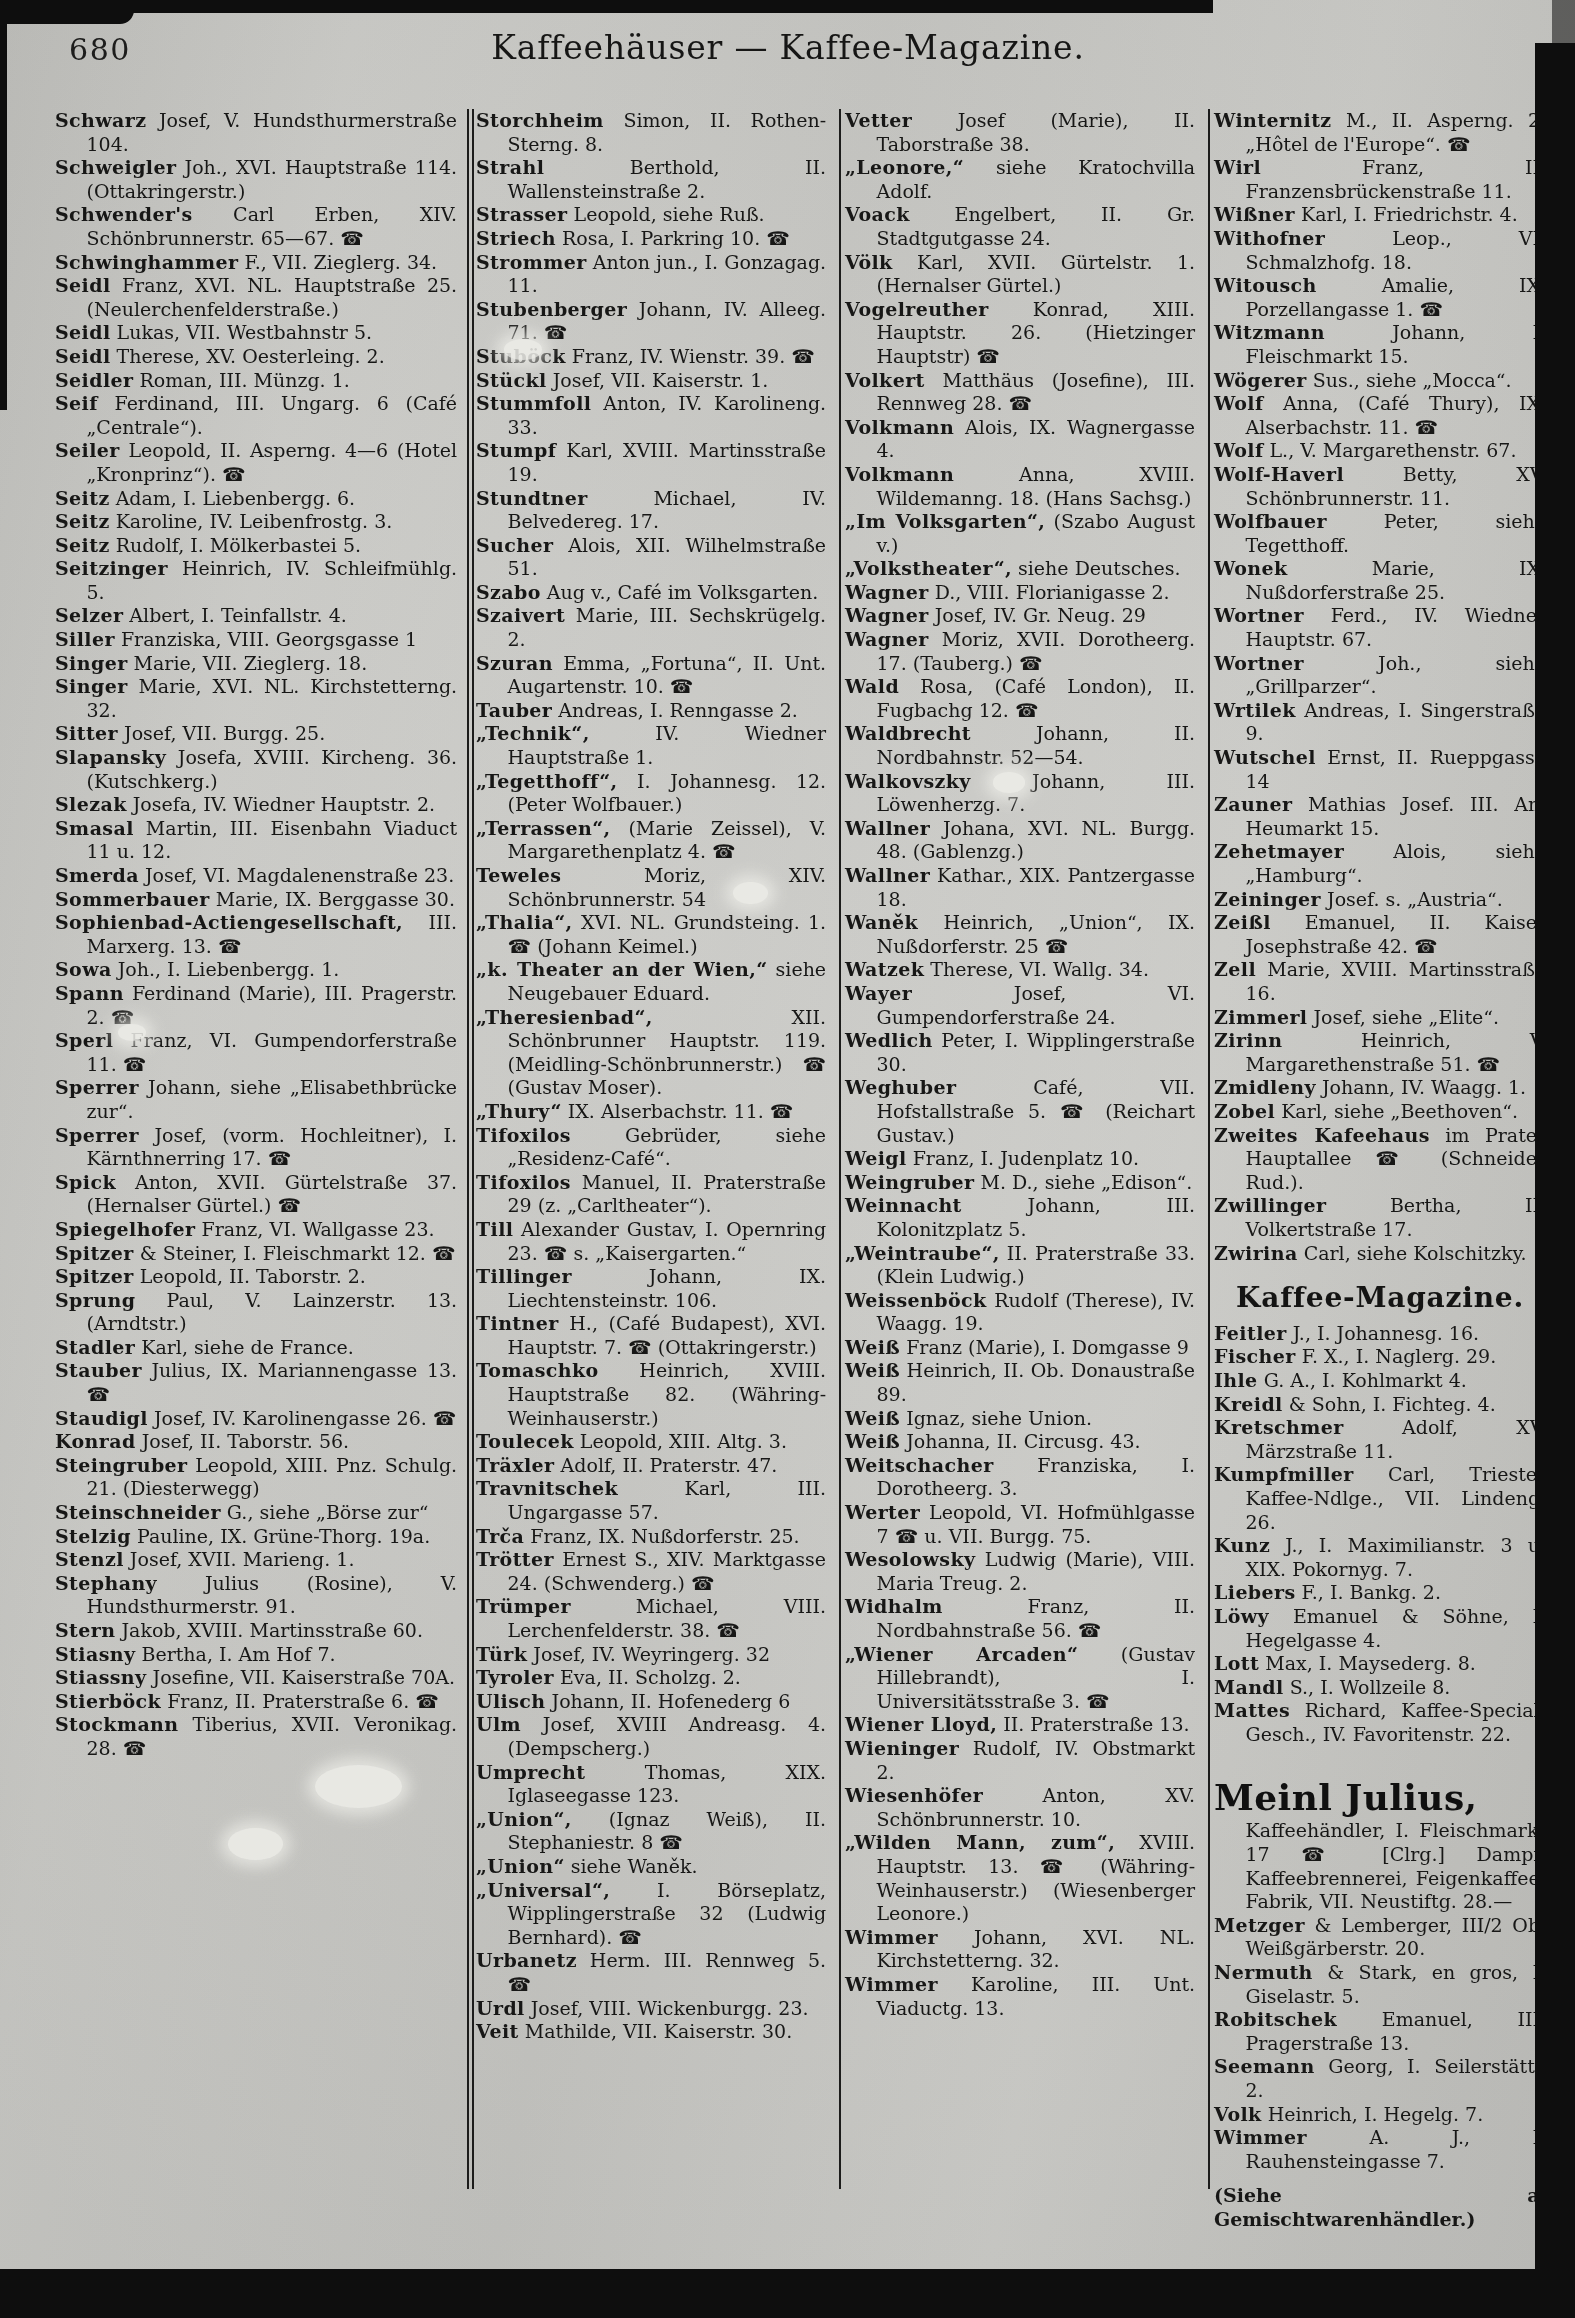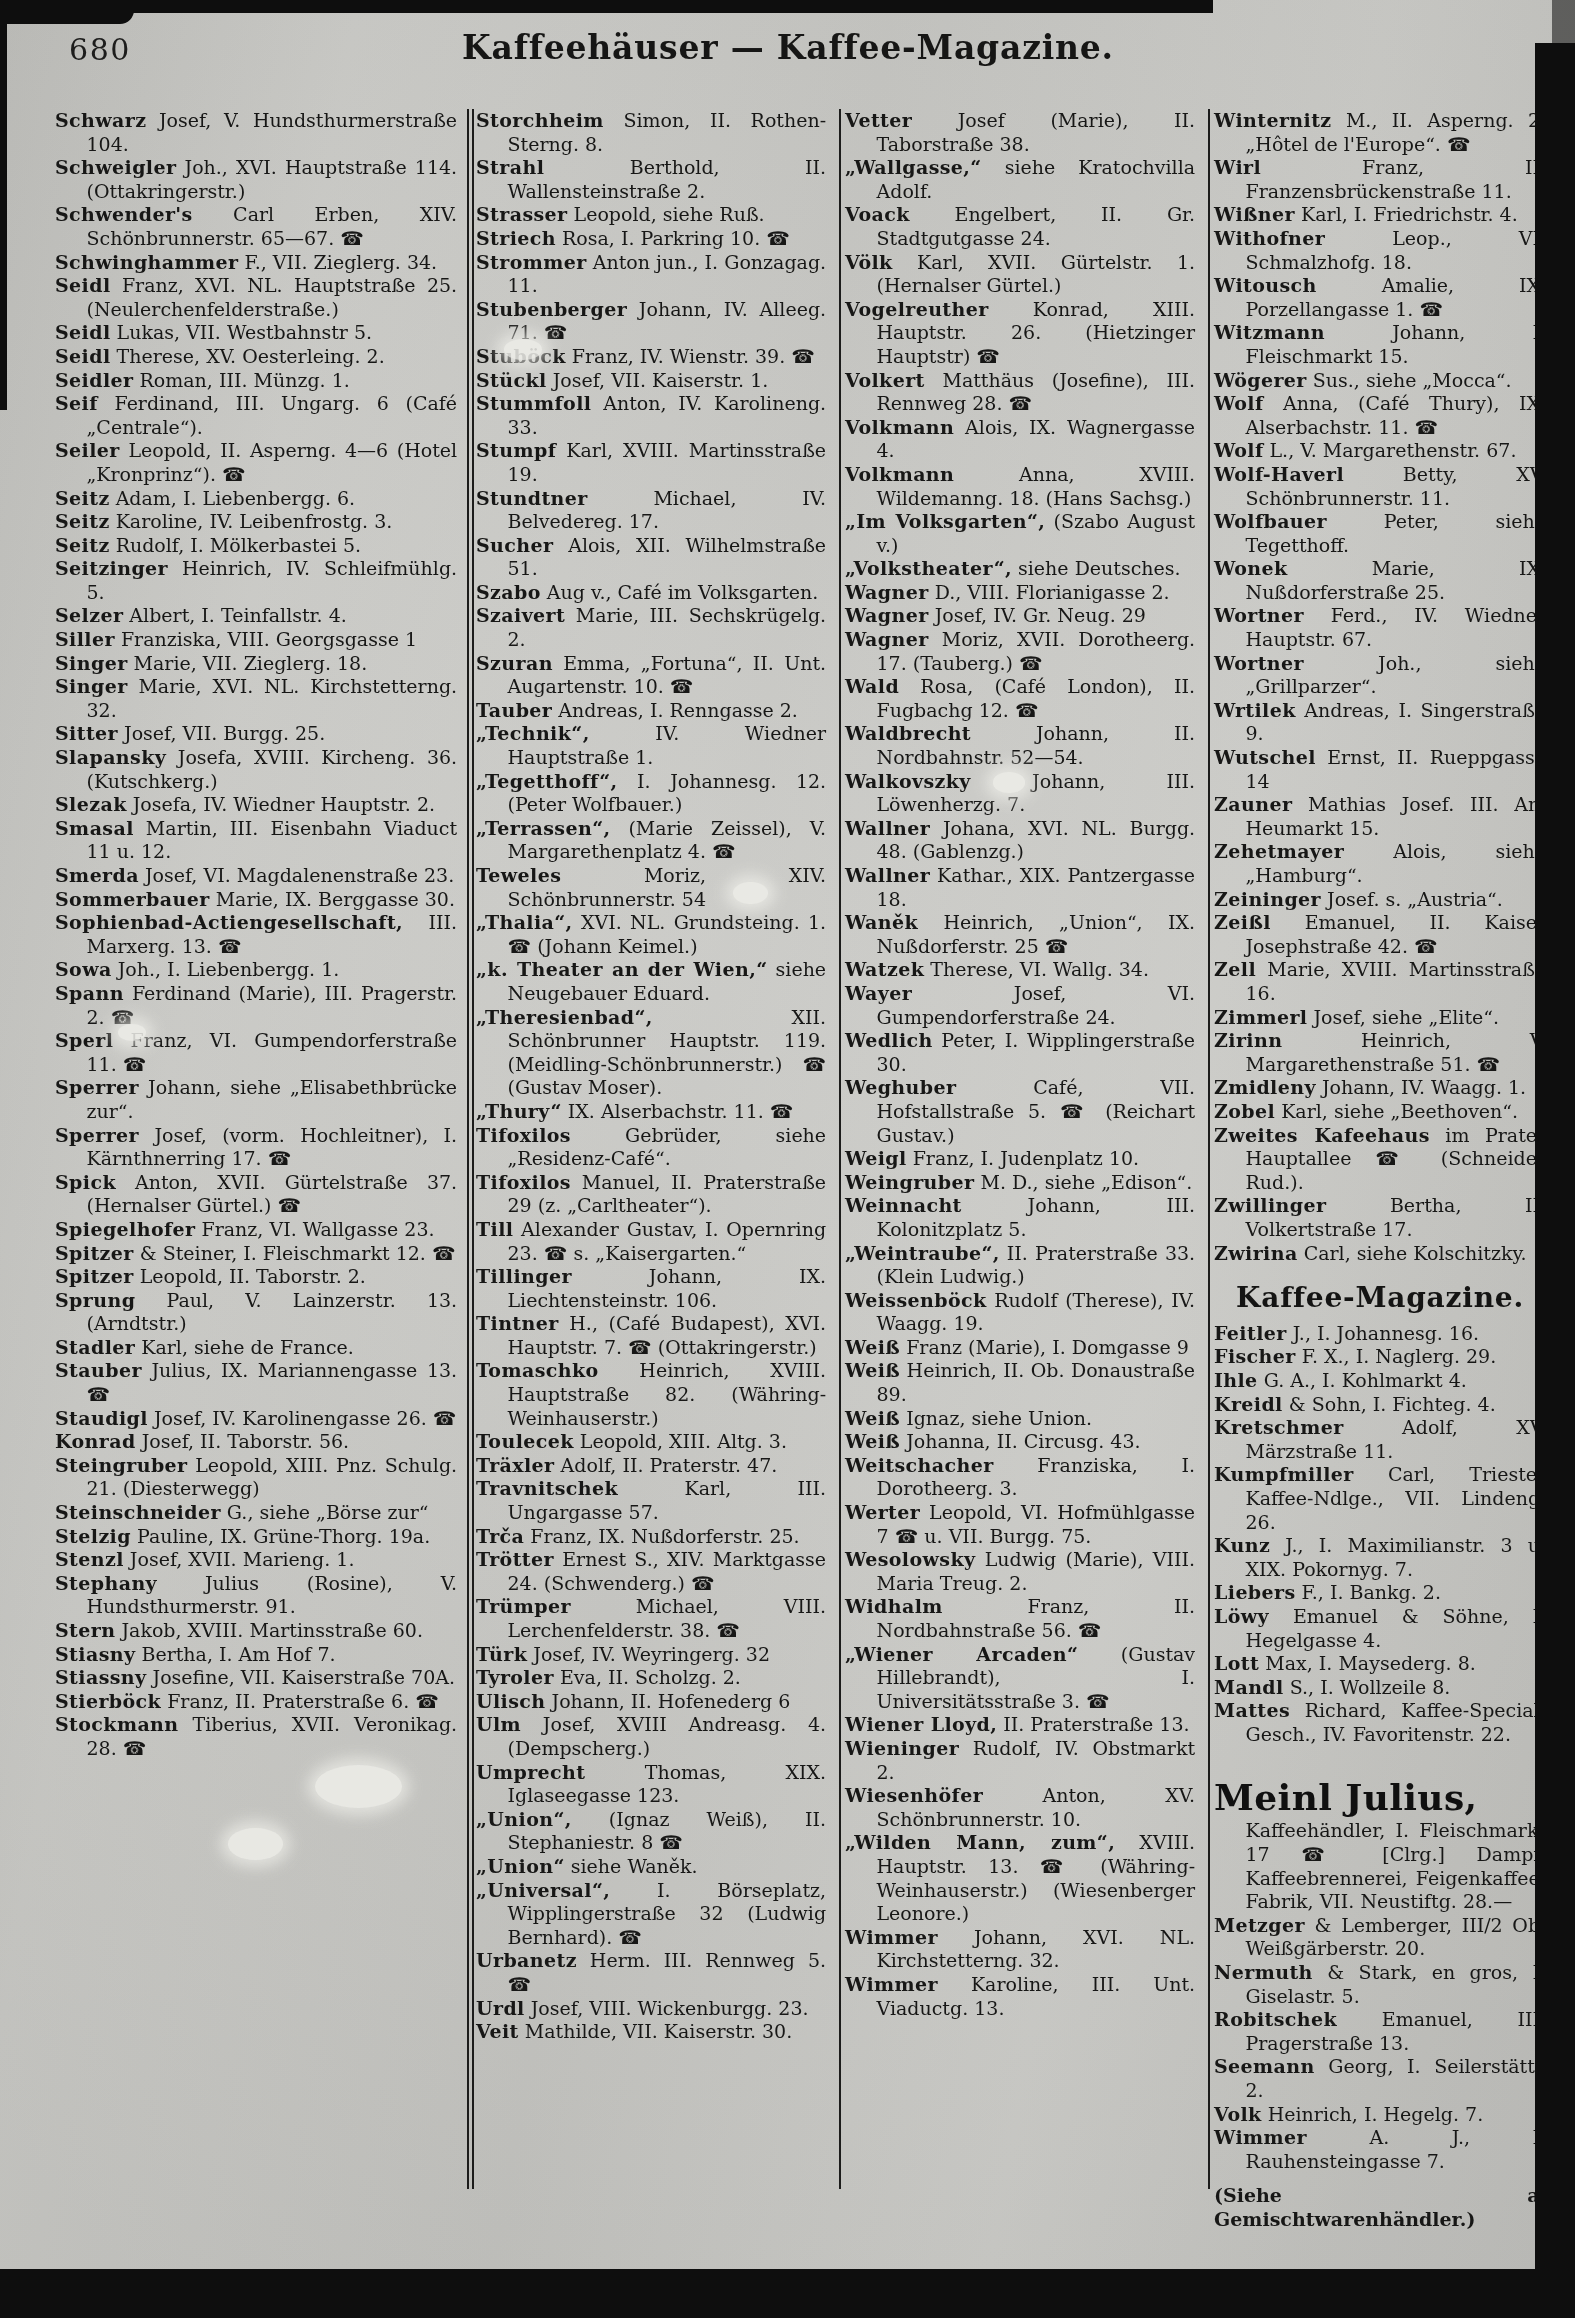--- a/index.html
+++ b/index.html
@@ -20,21 +20,21 @@
   .edge-top-wedge{left:0;top:0;width:134px;height:23.6px;border-radius:0 0 14px 0;}
   .edge-left{left:0;top:0;width:7px;height:410px;}
   .edge-right{right:0;top:43px;width:41px;height:2276px;}
   .edge-right-top{right:0;top:0;width:23.6px;height:47px;opacity:.55;}
   .edge-bottom{left:0;bottom:0;width:1576px;height:50px;}
   
   .spot{position:absolute;background:#efefea;border-radius:50%;opacity:.85;box-shadow:0 0 14px 7.9px rgba(240,240,235,.75);}
   
   .page-number{position:absolute;left:69px;top:31.5px;font-size:30px;font-weight:normal;color:#1d1d1c;letter-spacing:1.6px;}
   .page-title{position:absolute;left:0;top:28px;width:100%;text-align:center;
-    font-size:33px;font-weight:bold;color:#161615;letter-spacing:0.8px;}
+    font-size:33px;font-weight:normal;color:#161615;letter-spacing:0.8px;}
   
   .content{
     position:absolute;left:55px;top:109px;width:1500px;
     display:grid;grid-template-columns:410px 11px 358px 11px 358px 11px 340px;
     color:#171716;
   }
   .col{font-size:19px;line-height:23.6px;text-align:justify;padding-right:7.9px;}
   .col .entry{margin:0;padding-left:31.5px;text-indent:-31.5px;}
   .sn{font-weight:bold;letter-spacing:0.4px;}
   .divider{width:0;margin:0 auto;height:98%;}
@@ -154,21 +154,21 @@
         <p class="entry"><span class="sn">„Union“,</span> (Ignaz Weiß), II. Stephaniestr. 8 ☎</p>
         <p class="entry"><span class="sn">„Union“</span> siehe Waněk.</p>
         <p class="entry"><span class="sn">„Universal“,</span> I. Börseplatz, Wipplingerstraße 32 (Ludwig Bernhard). ☎</p>
         <p class="entry"><span class="sn">Urbanetz</span> Herm. III. Rennweg 5. ☎</p>
         <p class="entry"><span class="sn">Urdl</span> Josef, VIII. Wickenburgg. 23.</p>
         <p class="entry"><span class="sn">Veit</span> Mathilde, VII. Kaiserstr. 30.</p>
       </div>
     <div class="divider single"></div>
     <div class="col">
         <p class="entry"><span class="sn">Vetter</span> Josef (Marie), II. Taborstraße 38.</p>
-        <p class="entry"><span class="sn">„Wallgasse,“</span> siehe Kratochvilla Adolf.</p>
+        <p class="entry"><span class="sn">„Leonore,“</span> siehe Kratochvilla Adolf.</p>
         <p class="entry"><span class="sn">Voack</span> Engelbert, II. Gr. Stadtgutgasse 24.</p>
         <p class="entry"><span class="sn">Völk</span> Karl, XVII. Gürtelstr. 1. (Hernalser Gürtel.)</p>
         <p class="entry"><span class="sn">Vogelreuther</span> Konrad, XIII. Hauptstr. 26. (Hietzinger Hauptstr) ☎</p>
         <p class="entry"><span class="sn">Volkert</span> Matthäus (Josefine), III. Rennweg 28. ☎</p>
         <p class="entry"><span class="sn">Volkmann</span> Alois, IX. Wagnergasse 4.</p>
         <p class="entry"><span class="sn">Volkmann</span> Anna, XVIII. Wildemanng. 18. (Hans Sachsg.)</p>
         <p class="entry"><span class="sn">„Im Volksgarten“,</span> (Szabo August v.)</p>
         <p class="entry"><span class="sn">„Volkstheater“,</span> siehe Deutsches.</p>
         <p class="entry"><span class="sn">Wagner</span> D., VIII. Florianigasse 2.</p>
         <p class="entry"><span class="sn">Wagner</span> Josef, IV. Gr. Neug. 29</p>

